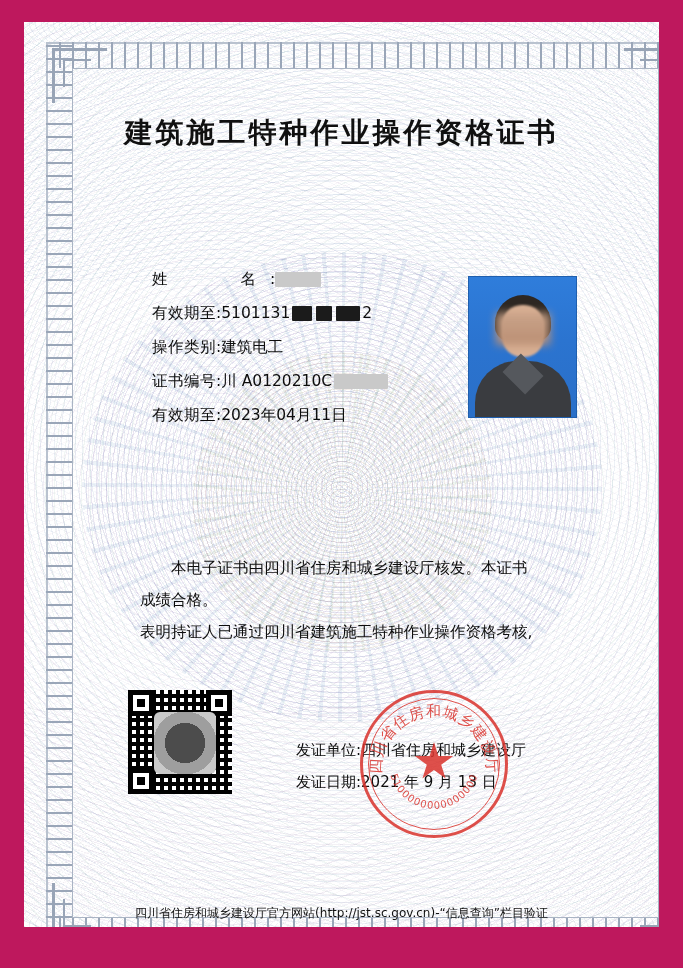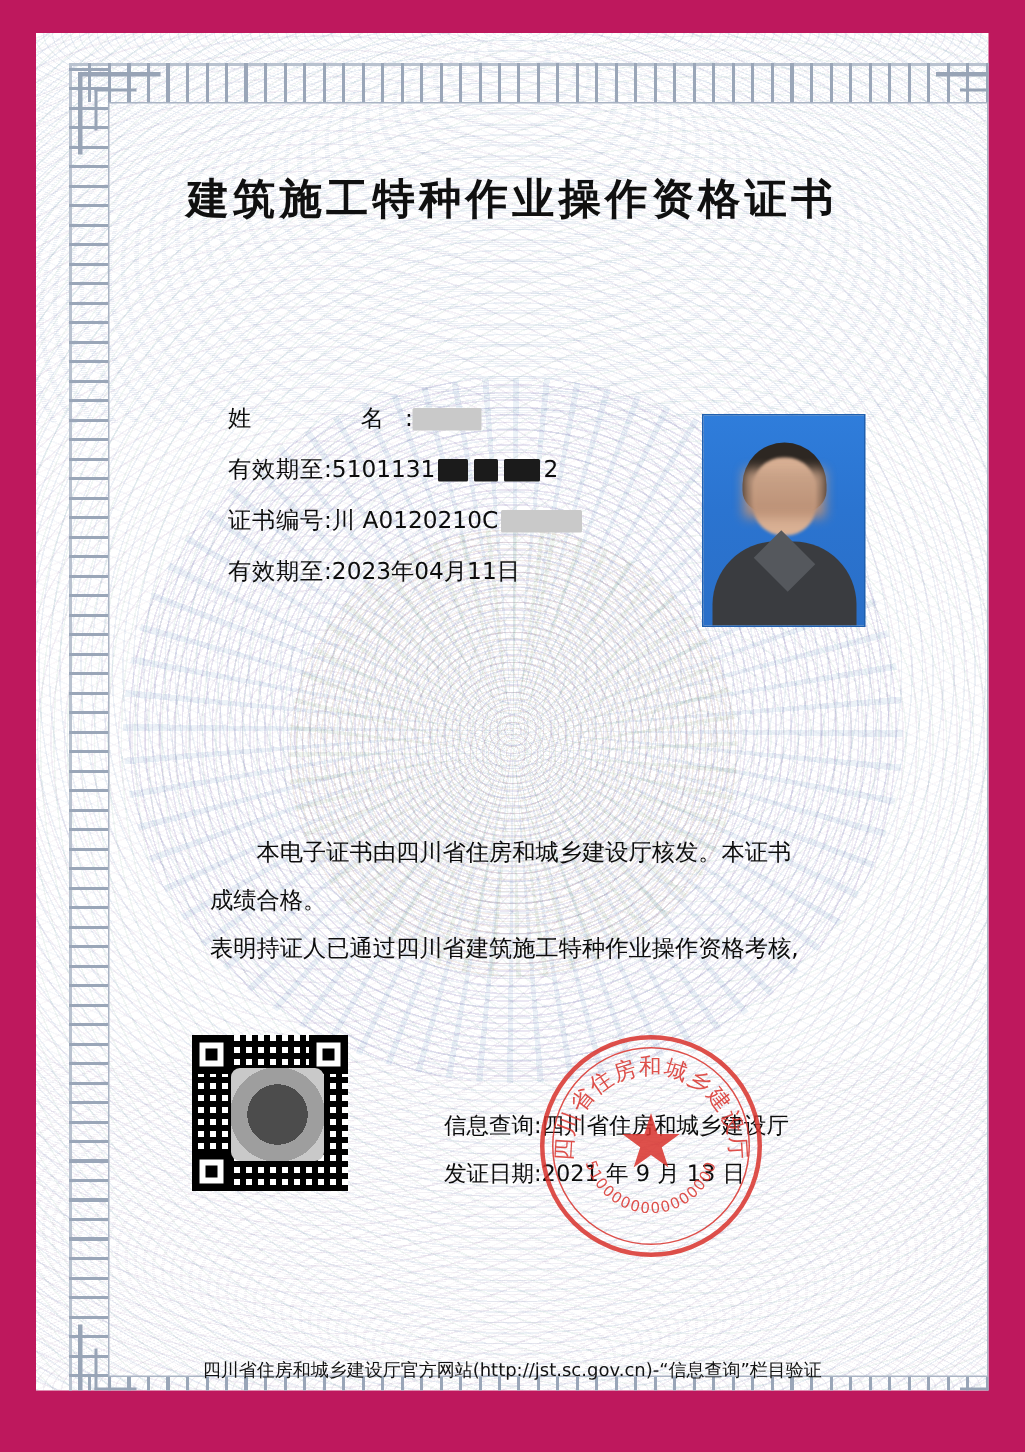--- a/index.html
+++ b/index.html
@@ -424,20 +424,23 @@
       <div class="fields">
 
         <div class="field-row">
           <span class="field-label spaced">姓　　名</span><span>:</span><span class="redact grey" style="width:46px"></span>
         </div>
 
         <div class="field-row">
           <span class="field-label">有效期至</span><span>:</span><span class="field-value">5101131</span><span class="redact dark" style="width:20px;margin:0 2px"></span><span class="redact dark" style="width:16px;margin:0 2px"></span><span class="redact dark" style="width:24px;margin:0 2px"></span><span class="field-value">2</span>
         </div>
 
+        <div class="field-row">
+          <span class="field-label">操作类别</span><span>:</span><span class="field-value">建筑电工</span>
+        </div>
 
         <div class="field-row">
           <span class="field-label">证书编号</span><span>:</span><span class="field-value">川 A0120210C</span><span class="redact grey" style="width:54px;margin-left:2px"></span>
         </div>
 
         <div class="field-row">
           <span class="field-label">有效期至</span><span>:</span><span class="field-value">2023年04月11日</span>
         </div>
       </div>
 
@@ -458,21 +461,21 @@
       <div class="qr">
         <div class="finder tl"></div>
         <div class="finder tr"></div>
         <div class="finder bl"></div>
         <div class="mask"></div>
       </div>
 
 
       <div class="issuer">
         <div>
-          <span>信息查询</span>:<span>四川省住房和城乡建设厅</span>
+          <span>发证单位</span>:<span>四川省住房和城乡建设厅</span>
         </div>
         <div>
           <span>发证日期</span>:<span>2021 年 9 月 13 日</span>
         </div>
       </div>
 
       <div class="seal">
         <div class="ring"></div>
         <svg class="arc-top" viewBox="0 0 142 142">
           <defs>

